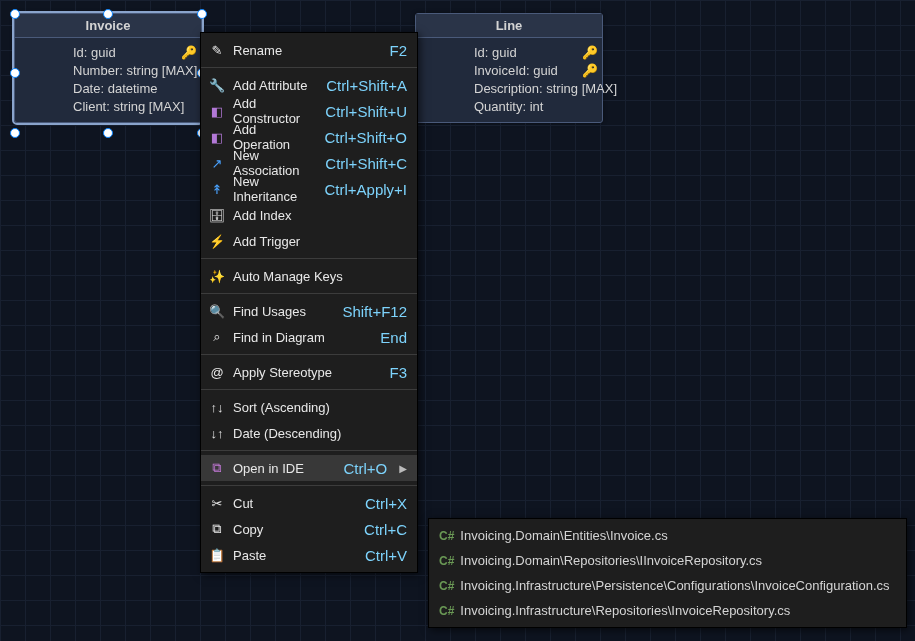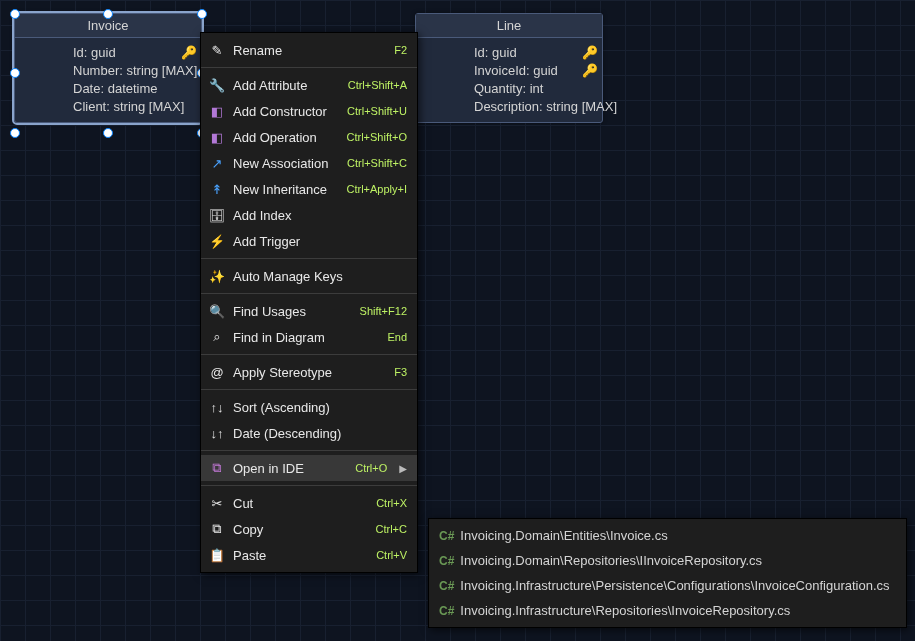--- a/index.html
+++ b/index.html
@@ -21,38 +21,38 @@
     font-family:"Segoe UI",Arial,sans-serif;font-size:13px;color:var(--text);}
   .canvas{position:relative;width:915px;height:641px;background:var(--bg);
     background-image:
       linear-gradient(var(--grid) 1px,transparent 1px),
       linear-gradient(90deg,var(--grid) 1px,transparent 1px);
     background-size:25px 25px;}
   
   .entity{position:absolute;border:1px solid var(--entity-border);border-radius:3px;
     background:var(--entity-body);box-shadow:0 0 4px rgba(0,0,0,.4);}
   .entity.selected{outline:2px solid var(--accent);}
-  .entity .head{background:var(--entity-head);text-align:center;font-weight:400;
+  .entity .head{background:var(--entity-head);text-align:center;font-weight:700;
     padding:4px 0;border-bottom:1px solid var(--entity-border);}
   .entity .body{position:relative;padding:6px 10px;line-height:18px;margin-left:48px;}
   .attr{white-space:nowrap;}
   .keyicon{position:absolute;right:6px;width:14px;text-align:center;}
   
   .handle{position:absolute;width:8px;height:8px;background:#fff;border:1px solid var(--handle);
     border-radius:50%;}
   
   .menu{position:absolute;width:216px;background:var(--menu-bg);color:#e8e8e8;
     border:1px solid #000;box-shadow:2px 2px 8px rgba(0,0,0,.6);font-size:13px;
     padding:4px 0;}
   .menu .item{display:flex;align-items:center;gap:8px;padding:4px 10px 4px 8px;
     position:relative;height:18px;cursor:default;}
   .menu .item.hover{background:#383838;}
   .menu .item .ic{width:16px;height:16px;display:flex;align-items:center;justify-content:center;font-size:13px;}
   .menu .item .lbl{flex:1;}
-  .menu .item .sc{color:#bef264;font-size:11px;}
+  .menu .item .sc{color:#7dd3fc;font-size:15px;}
   .menu .item .arrow{color:#bbb;font-size:10px;margin-left:4px;}
   .menu .sep{height:1px;background:var(--menu-sep);margin:4px 0;}
   
   .submenu{position:absolute;background:var(--sub-bg);border:1px solid #000;
     box-shadow:2px 2px 8px rgba(0,0,0,.6);padding:4px 0;font-size:13px;}
   .submenu .sitem{display:flex;align-items:center;gap:6px;padding:5px 16px 5px 10px;white-space:nowrap;}
   .submenu .sitem .cs{color:var(--cs-green);font-weight:600;font-size:12px;}
 </style>
 </head>
 <body>
@@ -78,22 +78,22 @@
 <div class="handle" style="left:103px;top:128px;"></div>
 <div class="handle" style="left:197px;top:128px;"></div>
 
 <div class="entity" style="left:415px;top:13px;width:186px;">
   <div class="head">Line</div>
   <div class="body">
     <div class="attr">Id: guid</div>
     <span class="keyicon" style="top:6px;color:#e7c46b;">🔑</span>
     <div class="attr">InvoiceId: guid</div>
     <span class="keyicon" style="top:24px;color:#aaa;">🔑</span>
+    <div class="attr">Description: string [MAX]</div>
     <div class="attr">Quantity: int</div>
-    <div class="attr">Description: string [MAX]</div>
   </div>
 </div>
 
 <div class="menu" style="left:200px;top:32px;">
   <div class="item">
     <span class="ic">✎</span>
     <span class="lbl">Rename</span>
     <span class="sc">F2</span>
   </div>
   <div class="sep"></div>

